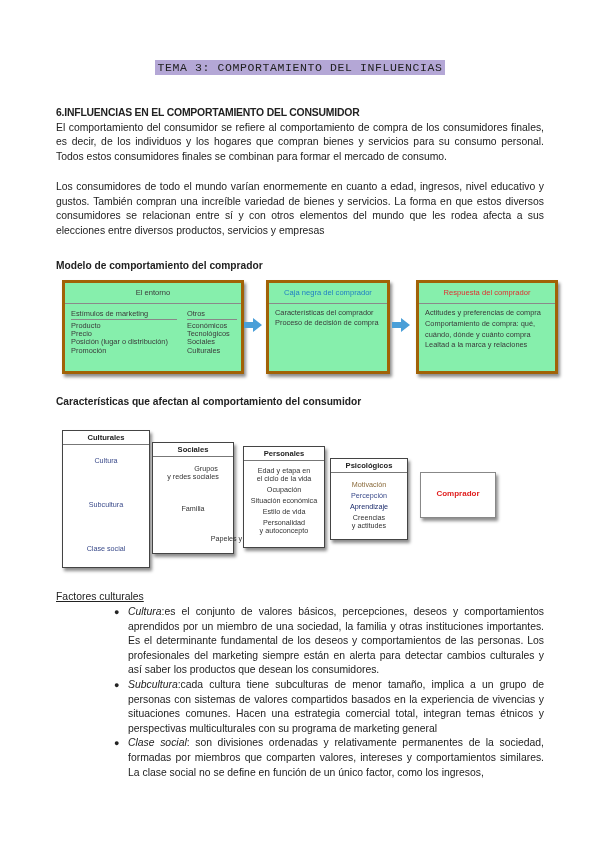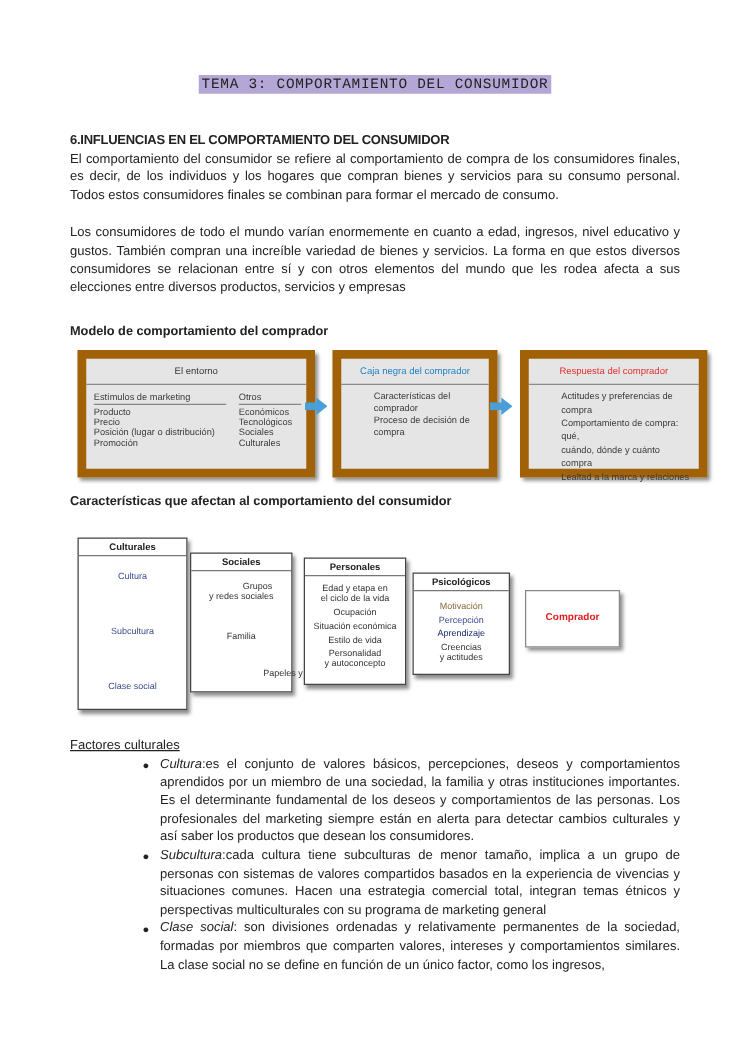--- a/index.html
+++ b/index.html
@@ -6,42 +6,42 @@
   body { width:600px; height:848px; position:relative; overflow:hidden; font-family:"Liberation Sans", sans-serif; color:#222; }
   .page { position:absolute; left:0; top:0; width:600px; height:848px; }
   .title { position:absolute; left:0; width:600px; top:57px; text-align:center; }
   .title span { font-family:"Liberation Mono", monospace; font-size:11.5px; background:#b4a7d6; padding:1px 2px; letter-spacing:0.6px; color:#222; }
   .body-text { position:absolute; left:56px; width:488px; font-size:10.4px; line-height:14.6px; text-align:justify; color:#222; }
   .h1 { font-weight:bold; font-size:10.4px; letter-spacing:-0.2px; }
   .subhead { position:absolute; left:56px; font-size:10.2px; font-weight:bold; color:#222; }
   .ul-head { position:absolute; left:56px; font-size:10.4px; text-decoration:underline; color:#222; }
 
   
-  .box { position:absolute; background:#e5e5e5; border:7px solid #a16207; box-shadow:2px 3px 3px rgba(0,0,0,0.45); font-size:7.4px; color:#3a3a3a; }
+  .box { position:absolute; background:#86efac; border:3px solid #a16207; box-shadow:2px 3px 3px rgba(0,0,0,0.45); font-size:7.4px; color:#3a3a3a; }
   .box .bh { text-align:center; border-bottom:1px solid #8a8a8a; padding:5px 0 6px 0; font-size:7.6px; }
-  .box .lines { padding:4px 6px; line-height:9.6px;margin-left:20px; }
+  .box .lines { padding:4px 6px; line-height:9.6px; }
   .arrow { position:absolute; width:18px; height:14px; }
 
   
   .cbox { position:absolute; background:#fff; border:1px solid #444; box-shadow:2px 3px 3px rgba(0,0,0,0.45); font-size:7.2px; color:#333; text-align:center; }
   .cbox .ch { font-weight:bold; border-bottom:1px solid #777; padding:2px 0 2px 0; font-size:7.6px; color:#222; }
   .cbox .item { position:absolute; left:0; width:100%; line-height:8.4px; }
 
   .bullets { position:absolute; left:128px; width:416px; font-size:10.4px; line-height:14.6px; text-align:justify; color:#222; }
   .bullet { position:relative; margin:0; }
   .bullet .dot { position:absolute; left:-14px; top:0; font-size:9px; }
   .bullet i { font-style:italic; }
 </style>
 </head>
 <body>
 
 <div class="page">
 
   <div class="title">
-    <span>TEMA 3: COMPORTAMIENTO DEL CONSUMIDOR</span>
+    <span>TEMA 3: COMPORTAMIENTO DEL INFLUENCIAS</span>
   </div>
 
   <div class="body-text" style="top:106px;">
     <div class="h1">6.INFLUENCIAS EN EL COMPORTAMIENTO DEL CONSUMIDOR</div>
     <div>El comportamiento del consumidor se refiere al comportamiento de compra de los consumidores finales, es decir, de los individuos y los hogares que compran bienes y servicios para su consumo personal. Todos estos consumidores finales se combinan para formar el mercado de consumo.</div>
   </div>
 
   <div class="body-text" style="top:180px;">Los consumidores de todo el mundo varían enormemente en cuanto a edad, ingresos, nivel educativo y gustos. También compran una increíble variedad de bienes y servicios. La forma en que estos diversos consumidores se relacionan entre sí y con otros elementos del mundo que les rodea afecta a sus elecciones entre diversos productos, servicios y empresas</div>
 
   <div class="subhead" style="top:260px;">Modelo de comportamiento del comprador</div>

